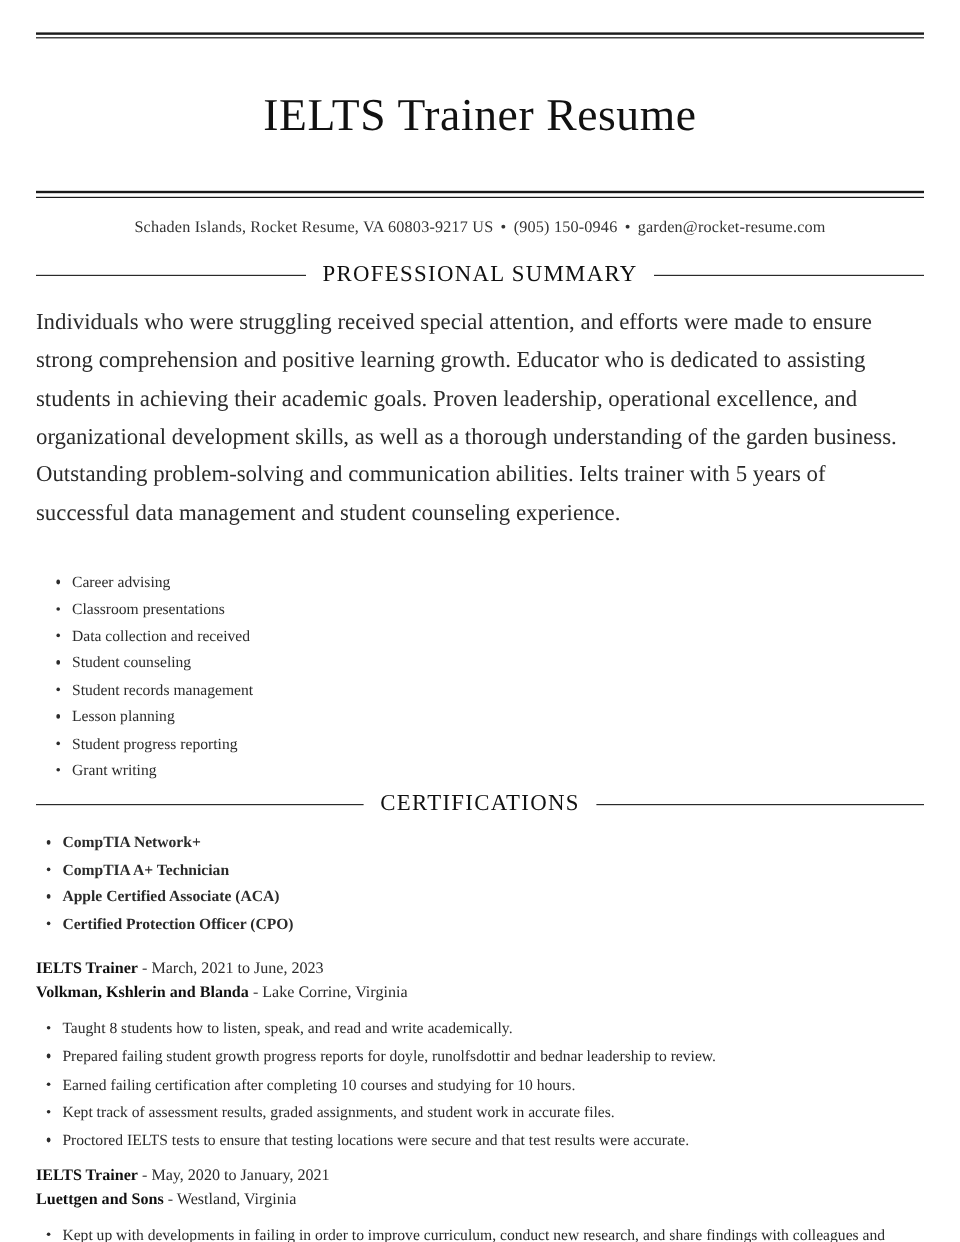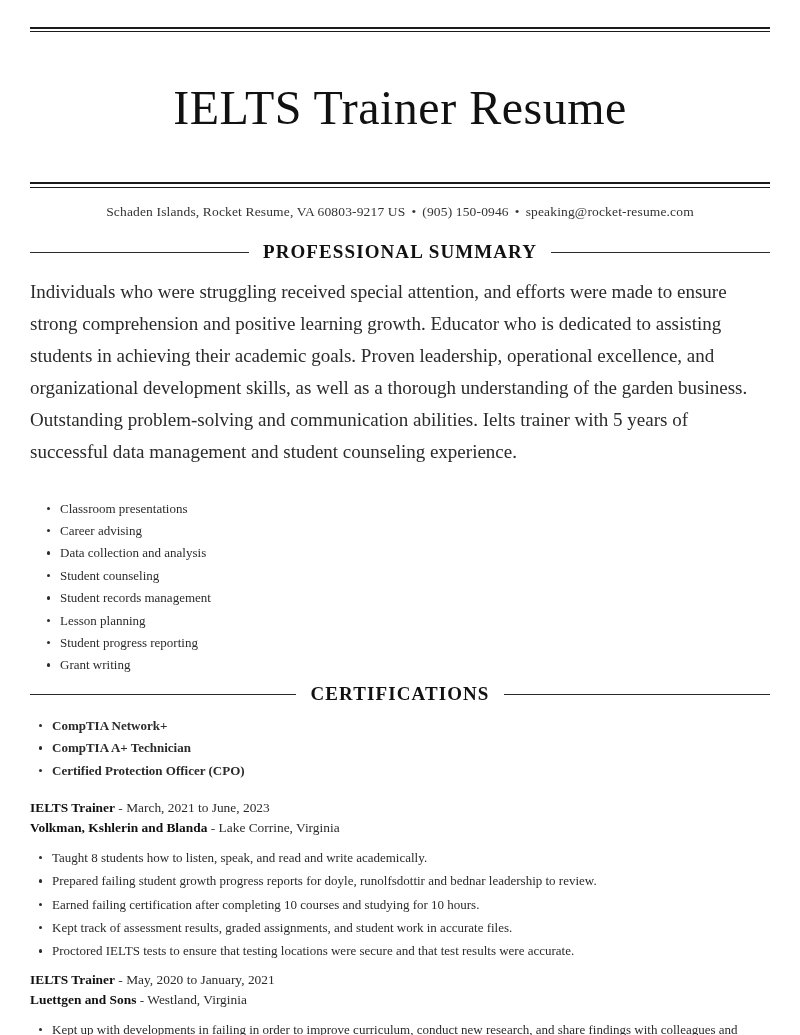--- a/index.html
+++ b/index.html
@@ -34,21 +34,21 @@
     height: 1px;
     background: #1a1a1a;
     width: 100%;
   }
   .header-top-rules .rule-thin { margin-top: 2px; }
   .header-bottom-rules { margin-top: 0; }
   .header-bottom-rules .rule-thin { margin-top: 3px; }
 
   .resume-title {
     text-align: center;
-    font-size: 48px;
+    font-size: 38px;
     font-weight: 400;
     letter-spacing: 0.5px;
     line-height: 1;
     padding: 20px 0 18px 0;
     color: #111111;
   }
 
   .contact-line {
     text-align: center;
     font-size: 13.5px;
@@ -72,21 +72,21 @@
     width: 100%;
   }
   .section-head .line {
     flex: 1 1 auto;
     height: 1px;
     background: #2a2a2a;
   }
   .section-head h2 {
     margin: 0;
     font-size: 19px;
-    font-weight: 700;
+    font-weight: 400;
     letter-spacing: 1.1px;
     color: #111111;
     white-space: nowrap;
     line-height: 1.1;
   }
 
   
   .summary-text {
     font-size: 19px;
     line-height: 1.68;
@@ -159,59 +159,60 @@
     </div>
 
     <h1 class="resume-title">IELTS Trainer Resume</h1>
 
     <div class="header-bottom-rules">
       <div class="rule-thick"></div>
       <div class="rule-thin"></div>
     </div>
 
     <div class="contact-line">
-      <span>Schaden Islands, Rocket Resume, VA 60803-9217 US</span><span class="contact-sep">•</span><span>(905) 150-0946</span><span class="contact-sep">•</span><span>speaking@rocket-resume.com</span>
+      <span>Schaden Islands, Rocket Resume, VA 60803-9217 US</span><span class="contact-sep">•</span><span>(905) 150-0946</span><span class="contact-sep">•</span><span>garden@rocket-resume.com</span>
     </div>
   </div>
 
   <div class="section" style="margin-top:22px;">
     <div class="section-head">
       <span class="line"></span>
       <h2>PROFESSIONAL SUMMARY</h2>
       <span class="line"></span>
     </div>
     <p class="summary-text">Individuals who were struggling received special attention, and efforts were made to ensure strong comprehension and positive learning growth. Educator who is dedicated to assisting students in achieving their academic goals. Proven leadership, operational excellence, and organizational development skills, as well as a thorough understanding of the garden business. Outstanding problem-solving and communication abilities. Ielts trainer with 5 years of successful data management and student counseling experience.</p>
   </div>
 
   <div class="section" style="margin-top:20px;">
     <div class="skills-cols">
       <div class="col">
         <ul class="bullets">
+          <li>Career advising</li>
           <li>Classroom presentations</li>
-          <li>Career advising</li>
-          <li>Data collection and analysis</li>
+          <li>Data collection and received</li>
           <li>Student counseling</li>
           <li>Student records management</li>
           <li>Lesson planning</li>
           <li>Student progress reporting</li>
           <li>Grant writing</li>
         </ul>
       </div>
     </div>
   </div>
 
   <div class="section" style="margin-top:5px;">
     <div class="section-head">
       <span class="line"></span>
       <h2>CERTIFICATIONS</h2>
       <span class="line"></span>
     </div>
     <ul class="bullets cert-list">
       <li>CompTIA Network+</li>
       <li>CompTIA A+ Technician</li>
+      <li>Apple Certified Associate (ACA)</li>
       <li>Certified Protection Officer (CPO)</li>
     </ul>
   </div>
 
   <div class="section" style="margin-top:14px;">
 
     <div class="job">
       <div class="job-line">
         <span class="strong">IELTS Trainer</span>
         <span class="dash">-</span>

